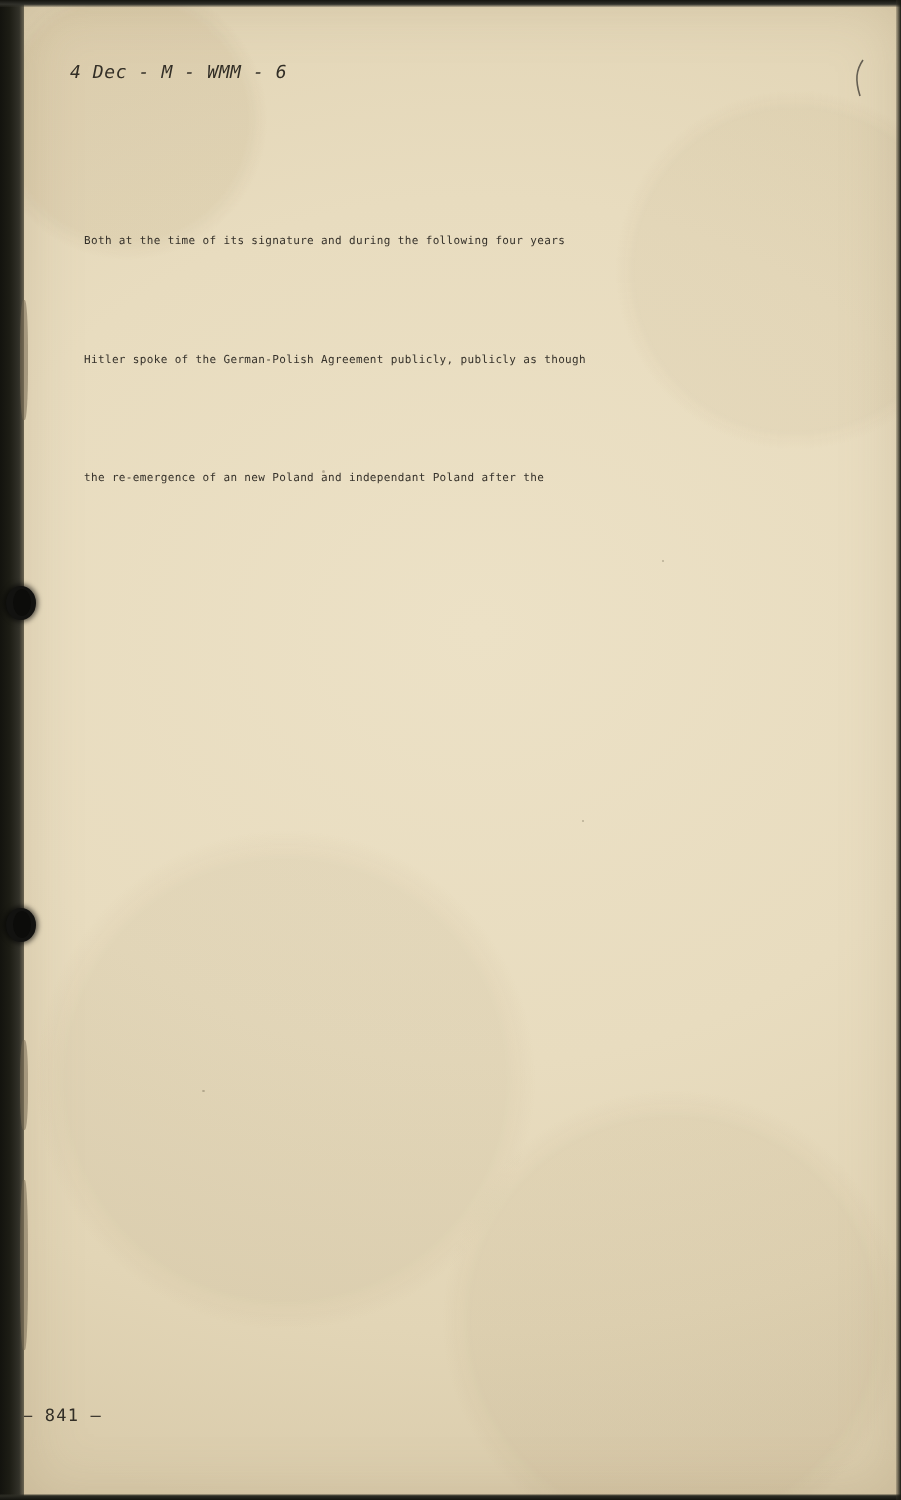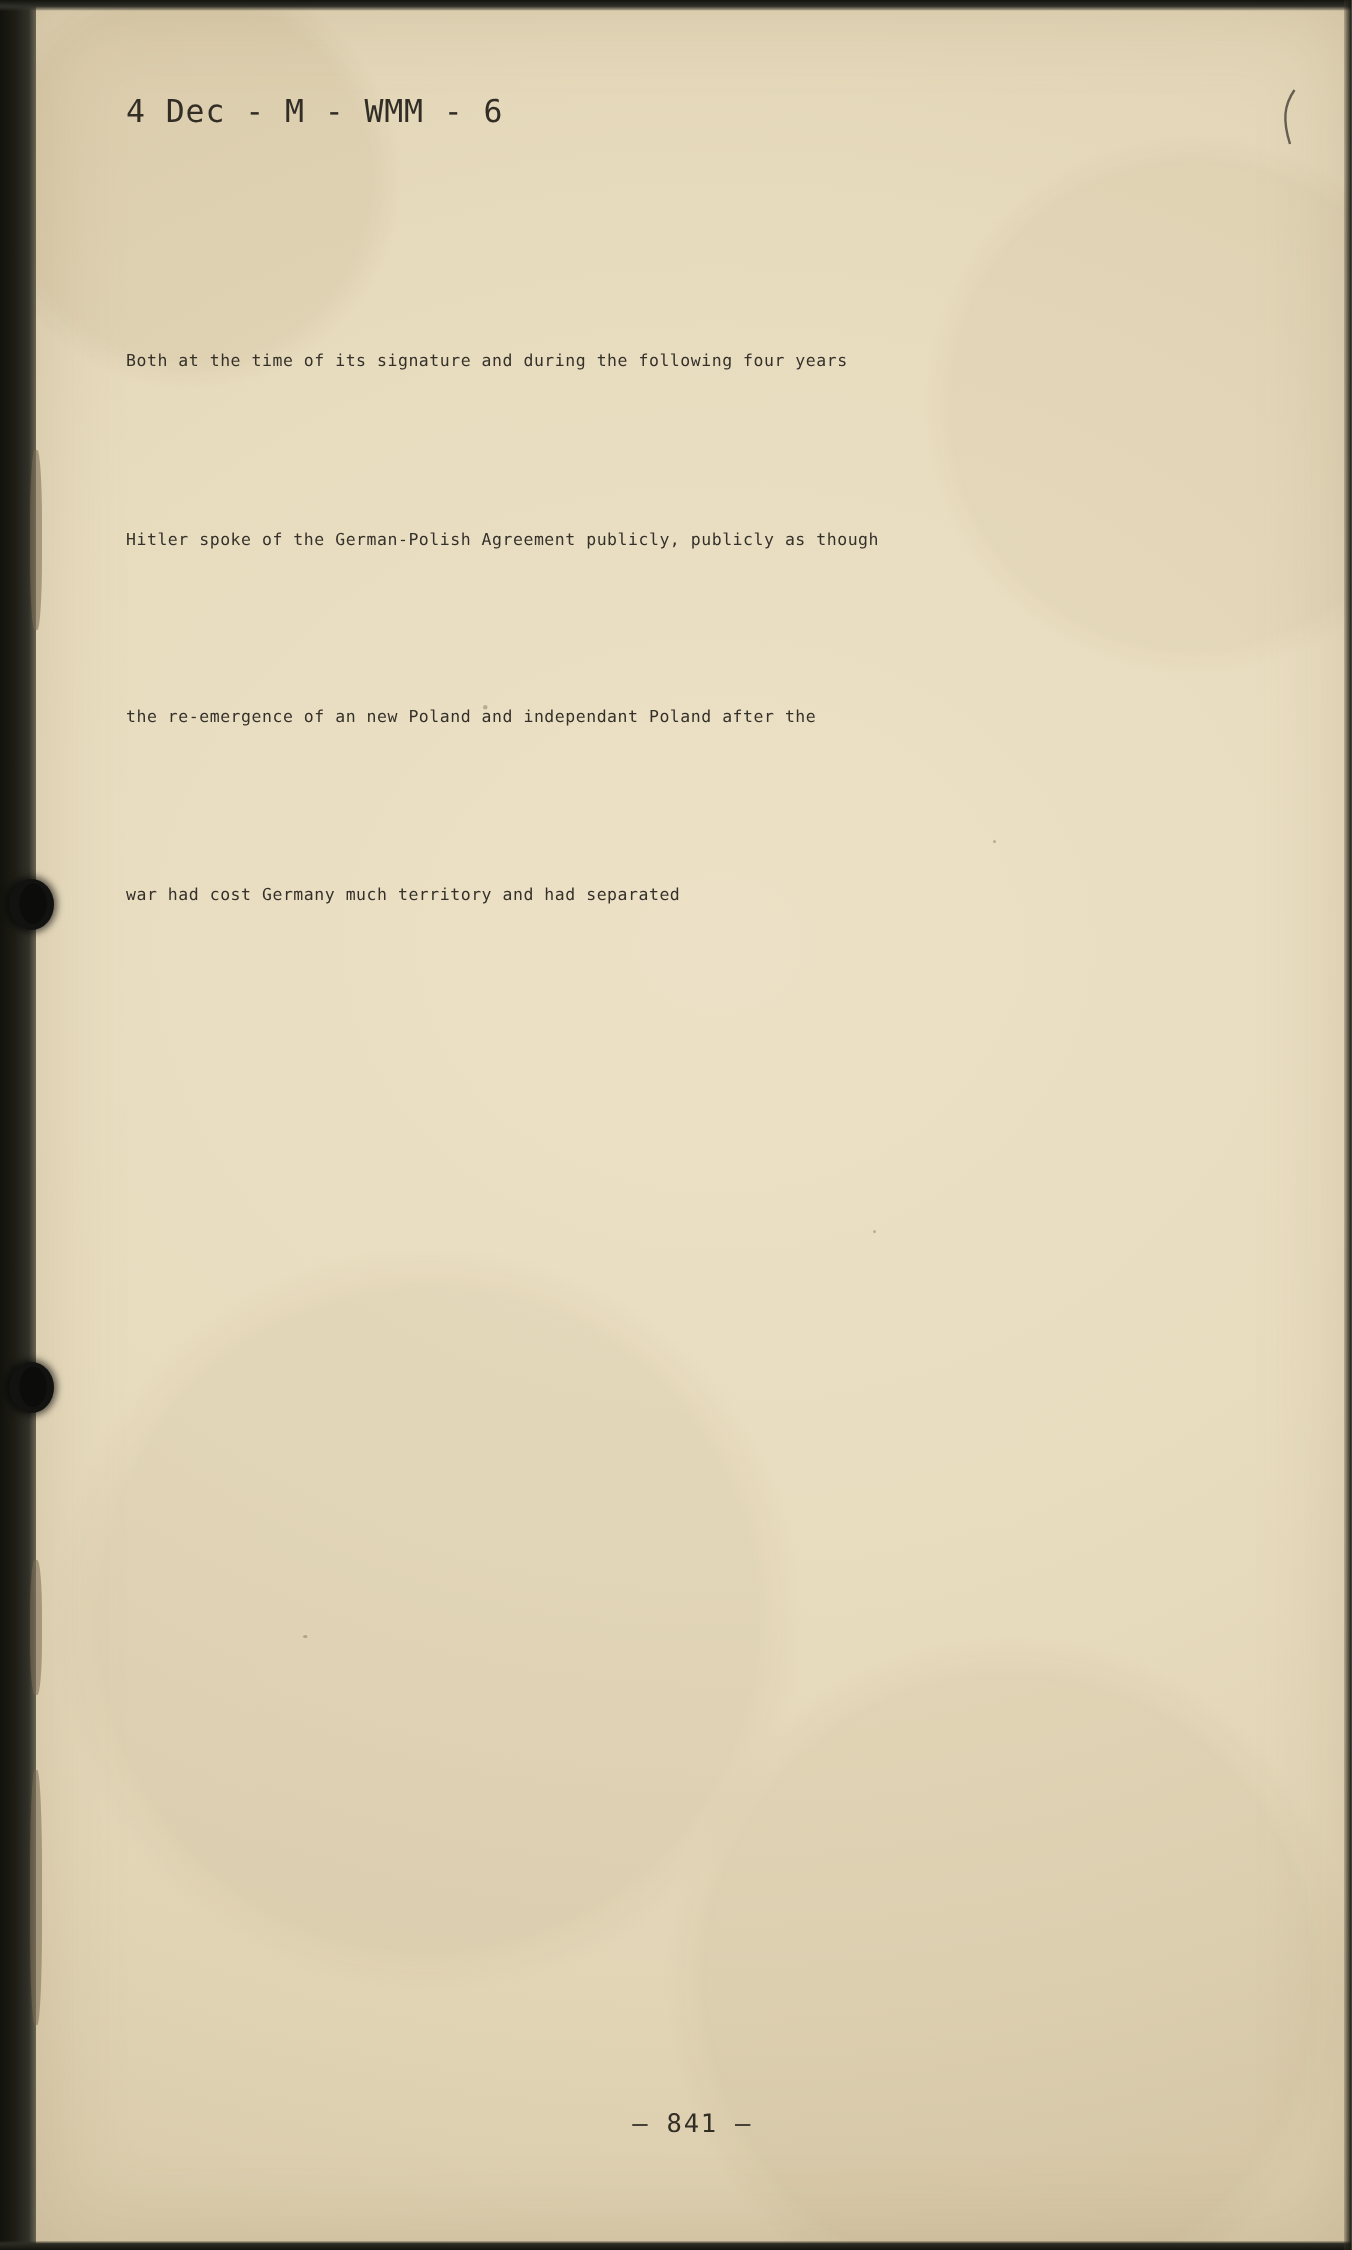--- a/index.html
+++ b/index.html
@@ -110,40 +110,41 @@
 
   
   .typed {
     position: absolute;
     color: #2d2a24;
     font-family: "DejaVu Sans Mono", monospace;
     white-space: pre;
     text-rendering: geometricPrecision;
   }
   .header-line {
-    left: 62px;
+    left: 48px;
     top: 62px;
-    font-size: 21px;
+    font-size: 18px;
     letter-spacing: 0.6px;
     color: #322e26;
+    font-style: italic;
   }
   .body-block {
     left: 62px;
     top: 142px;
     font-size: 11px;
     line-height: 39.5px;
     letter-spacing: 0.35px;
     color: #35312a;
   }
   .body-block .ln { display: block; }
   .page-number {
     left: 0;
     top: 1406px;
     width: 879px;
-    text-align: center;
+    text-align: left;
     font-size: 17px;
     letter-spacing: 1.2px;
     color: #322e26;
   }
 
   
   .pen-mark {
     position: absolute;
     right: 32px;
     top: 58px;
@@ -167,21 +168,20 @@
 
   <div class="page">
     <div class="grain"></div>
 
     <div class="typed header-line">4 Dec - M - WMM - 6</div>
 
     <div class="typed body-block">
       <span class="ln">Both at the time of its signature and during the following four years</span>
       <span class="ln">Hitler spoke of the German-Polish Agreement publicly, publicly as though</span>
       <span class="ln">the re-emergence of an new Poland and independant Poland after the</span>
-      <span class="ln">war had cost Germany much territory and had separated</span>
     </div>
 
     <div class="typed page-number">— 841 —</div>
 
     <div class="pen-mark">
       <svg width="22" height="40" viewBox="0 0 22 40">
         <path d="M16 2 C 9 12, 8 22, 13 38" stroke="#3b3730" stroke-width="1.6" fill="none" opacity="0.75"></path>
       </svg>
     </div>
 

